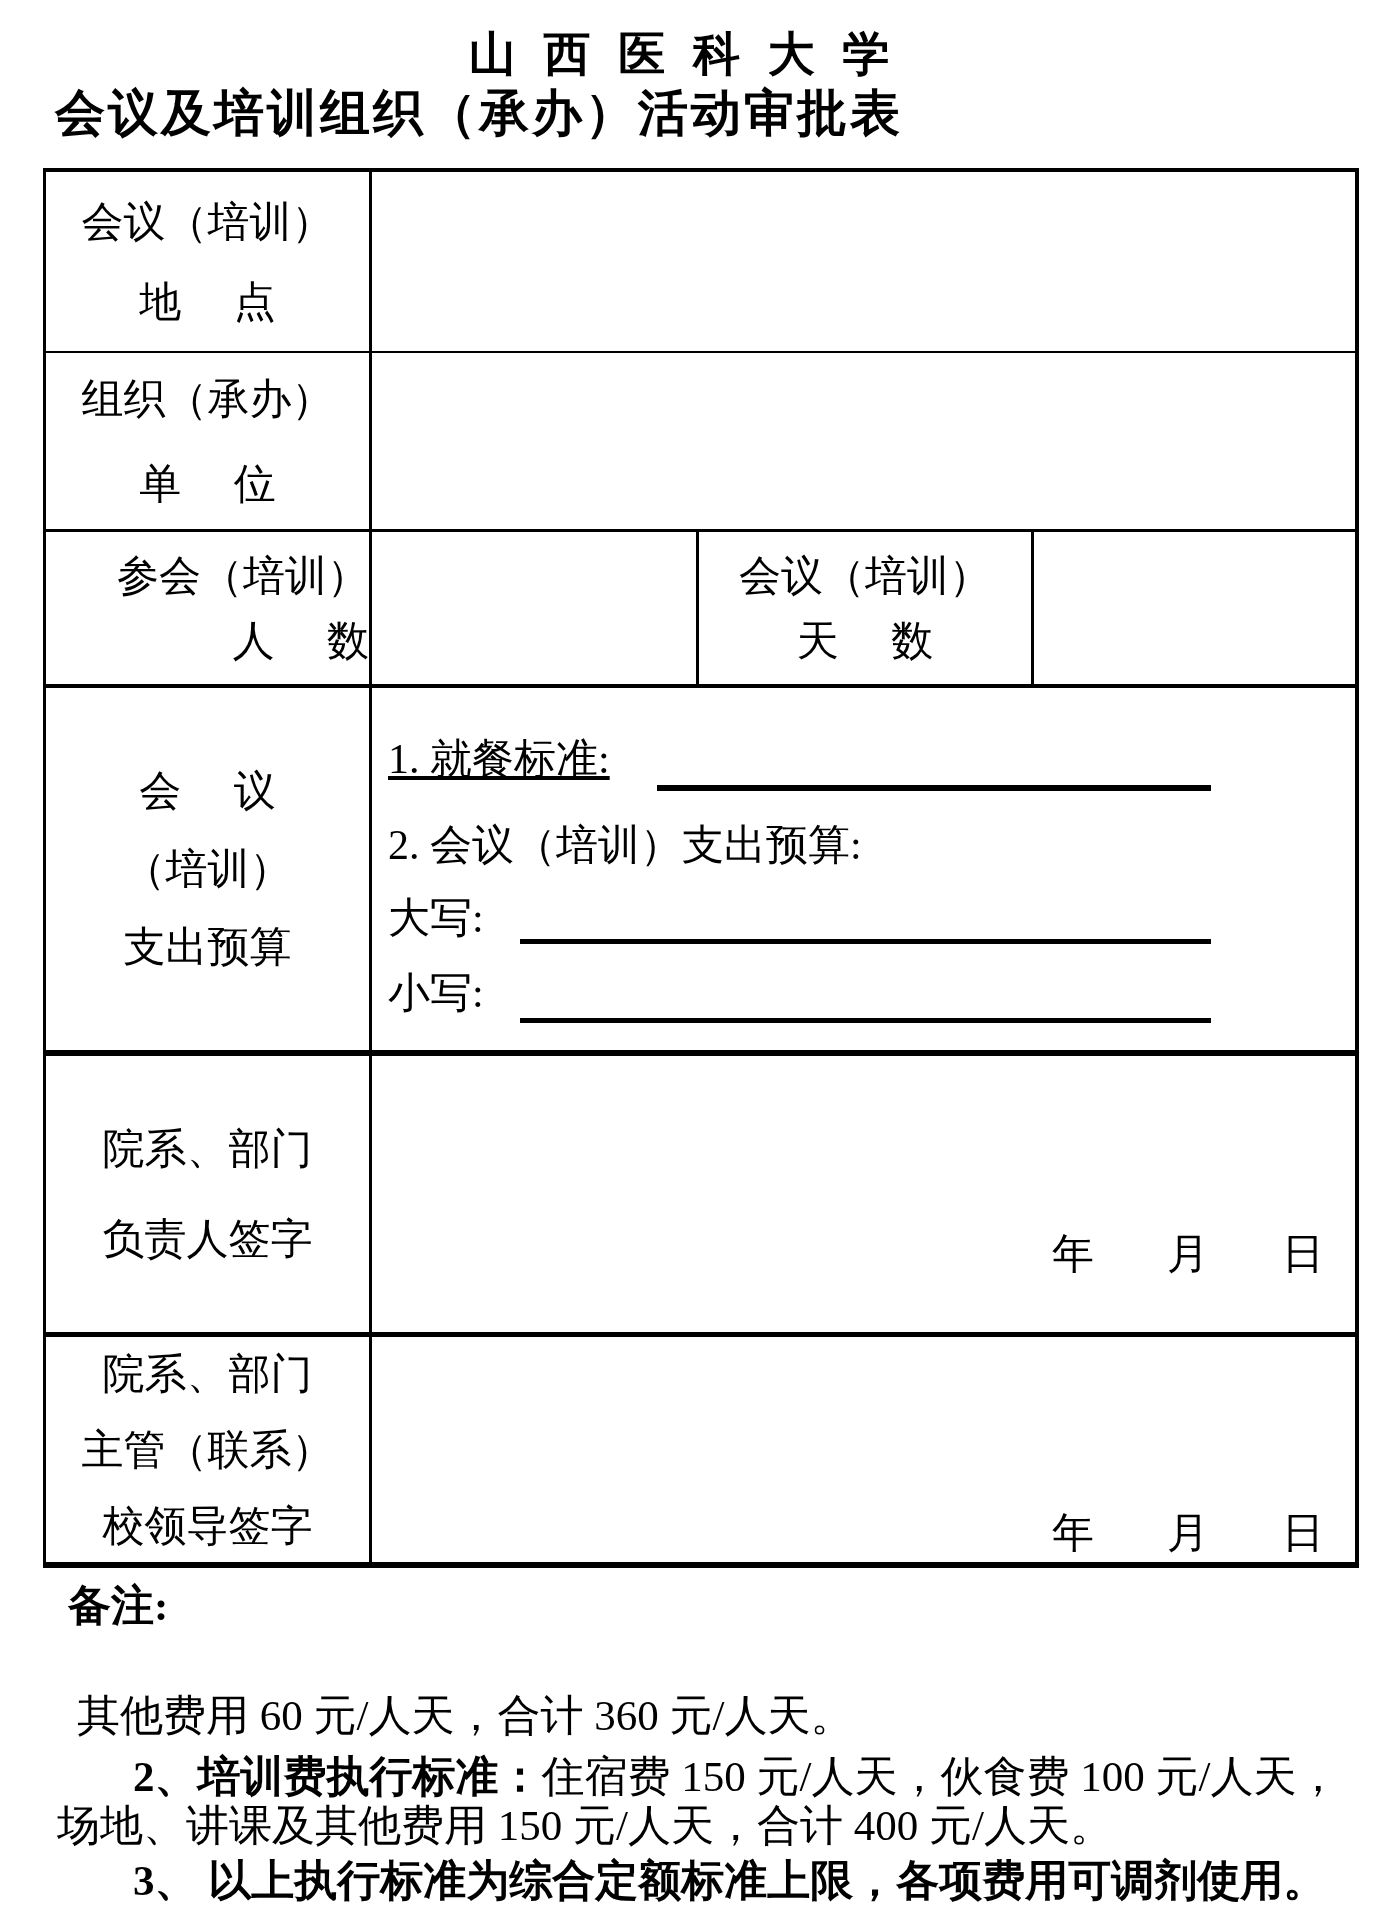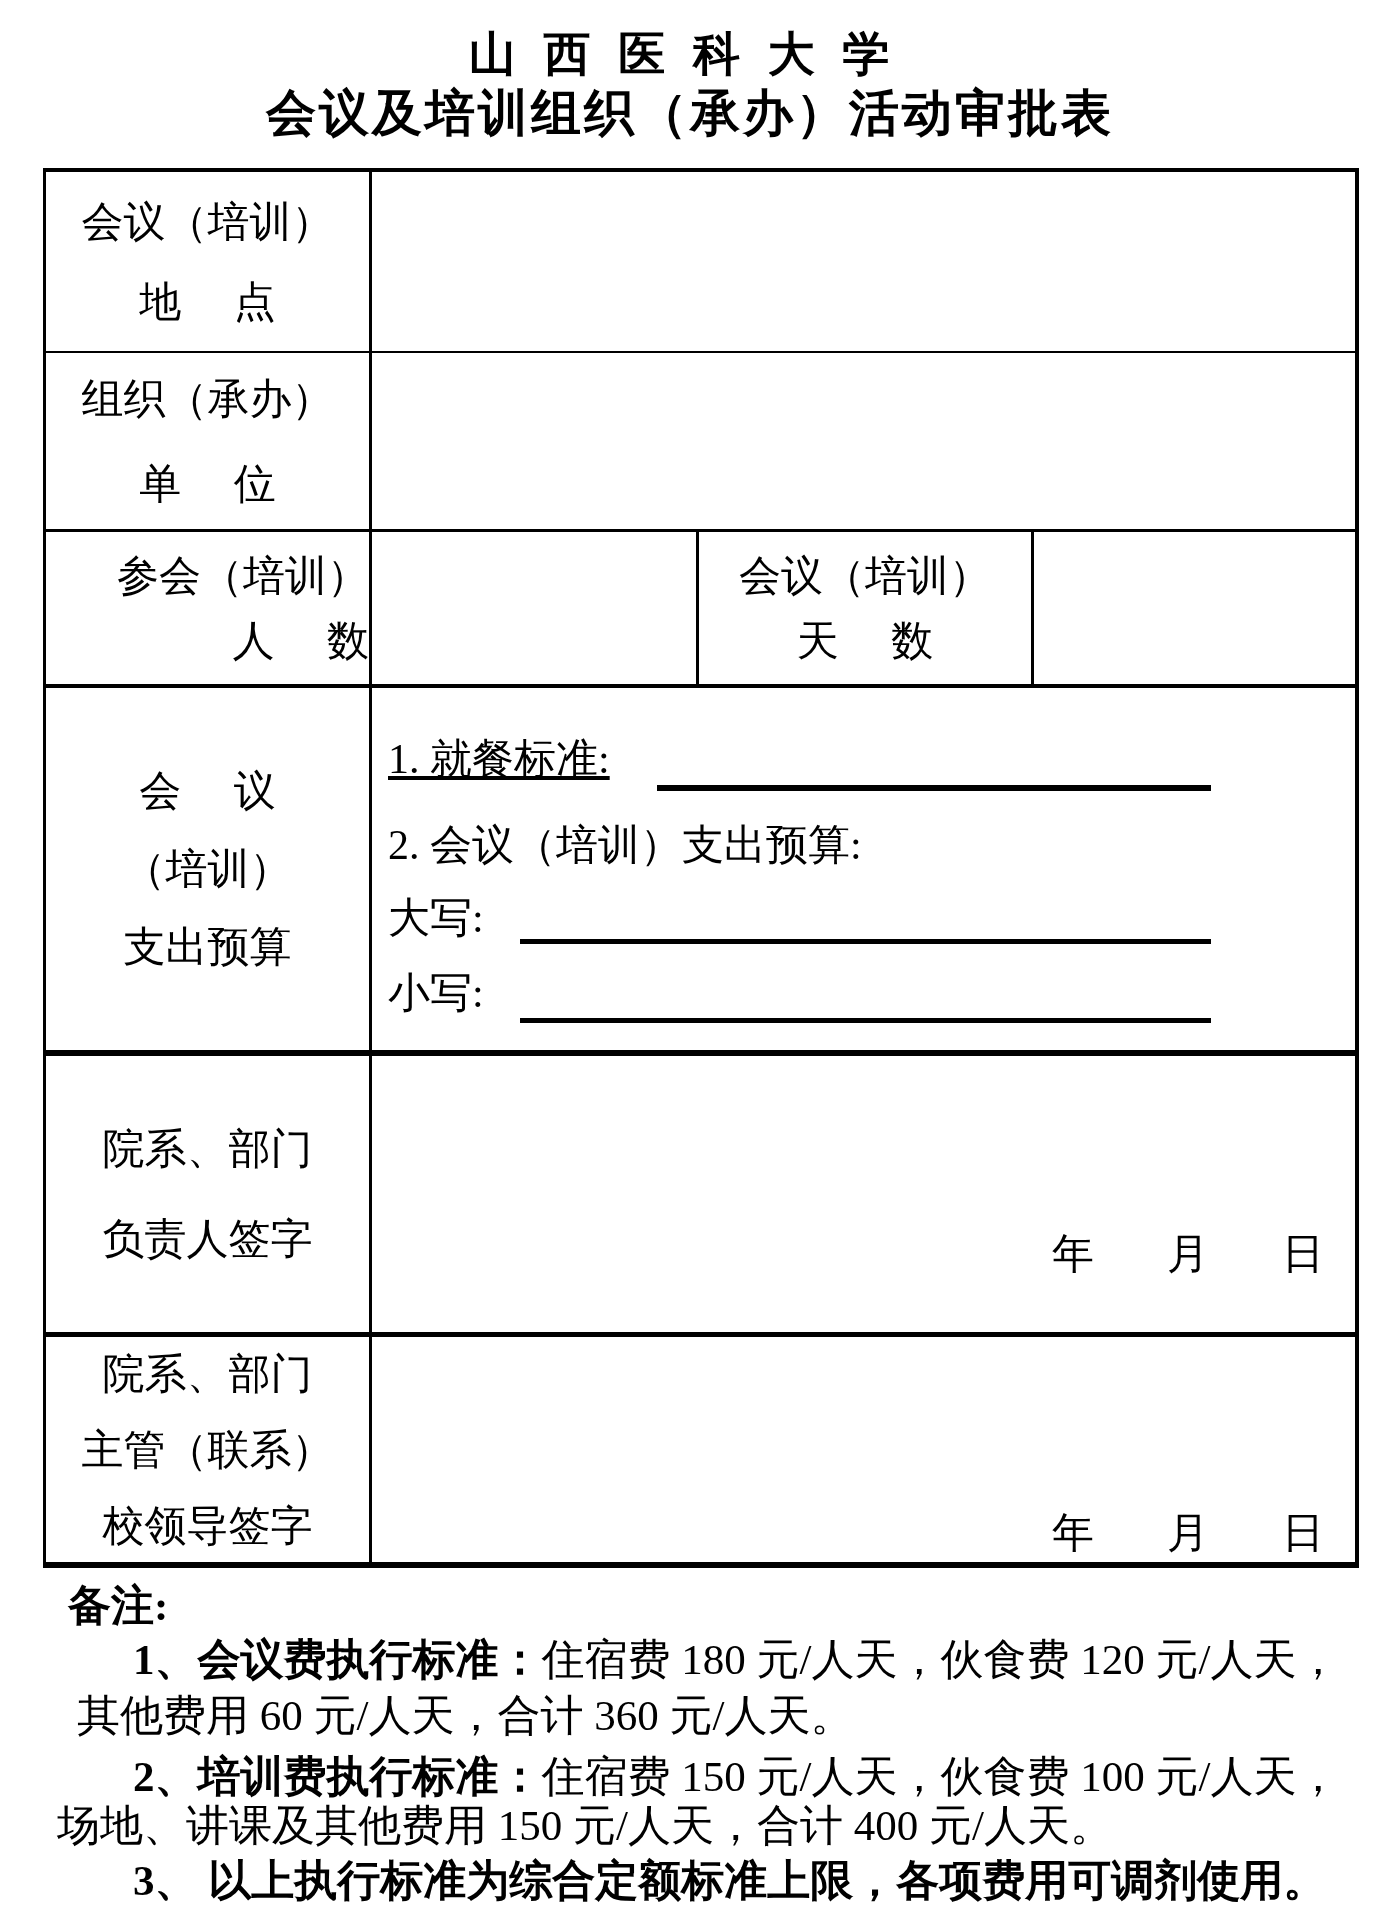--- a/index.html
+++ b/index.html
@@ -12,22 +12,22 @@
     overflow:hidden;
   }
   .title{
     position:absolute;left:0;top:26px;width:1286px;
     text-align:center;
     font-size:47px;font-weight:bold;line-height:56px;
     letter-spacing:8px;
     padding-left:40px;
   }
   .subtitle{
-    position:absolute;left:4px;top:84px;width:1286px;
-    text-align:center;
+    position:absolute;left:12px;top:84px;width:1286px;
+    text-align:left;
     font-size:50px;font-weight:bold;line-height:58px;
     letter-spacing:3px;
     padding-left:43px;
   }
   .form-table{
     position:absolute;left:43px;top:168px;
     width:1316px;height:1400px;
     border:4px solid #000;
     border-left-width:3px;
     border-bottom-width:6px;
@@ -148,23 +148,20 @@
     <div class="date-line" style="top:1336px;">
       <span>年</span>
       <span>月</span>
       <span>日</span>
     </div>
 
   </div>
 
   <div class="notes-heading" style="top:1580px;">备注:</div>
 
-  <div class="note-line indent1" style="top:1634px;">
-    <span class="b">1、会议费执行标准：</span><span>住宿费 180 元/人天，伙食费 120 元/人天，</span>
-  </div>
   <div class="note-line indent0" style="top:1690px;margin-left:20px;">
     <span class="b"></span><span>其他费用 60 元/人天，合计 360 元/人天。</span>
   </div>
   <div class="note-line indent1" style="top:1751px;">
     <span class="b">2、培训费执行标准：</span><span>住宿费 150 元/人天，伙食费 100 元/人天，</span>
   </div>
   <div class="note-line indent0" style="top:1800px;font-family:Liberation Serif, serif;">
     <span class="b"></span><span>场地、讲课及其他费用 150 元/人天，合计 400 元/人天。</span>
   </div>
   <div class="note-line indent1" style="top:1855px;">

